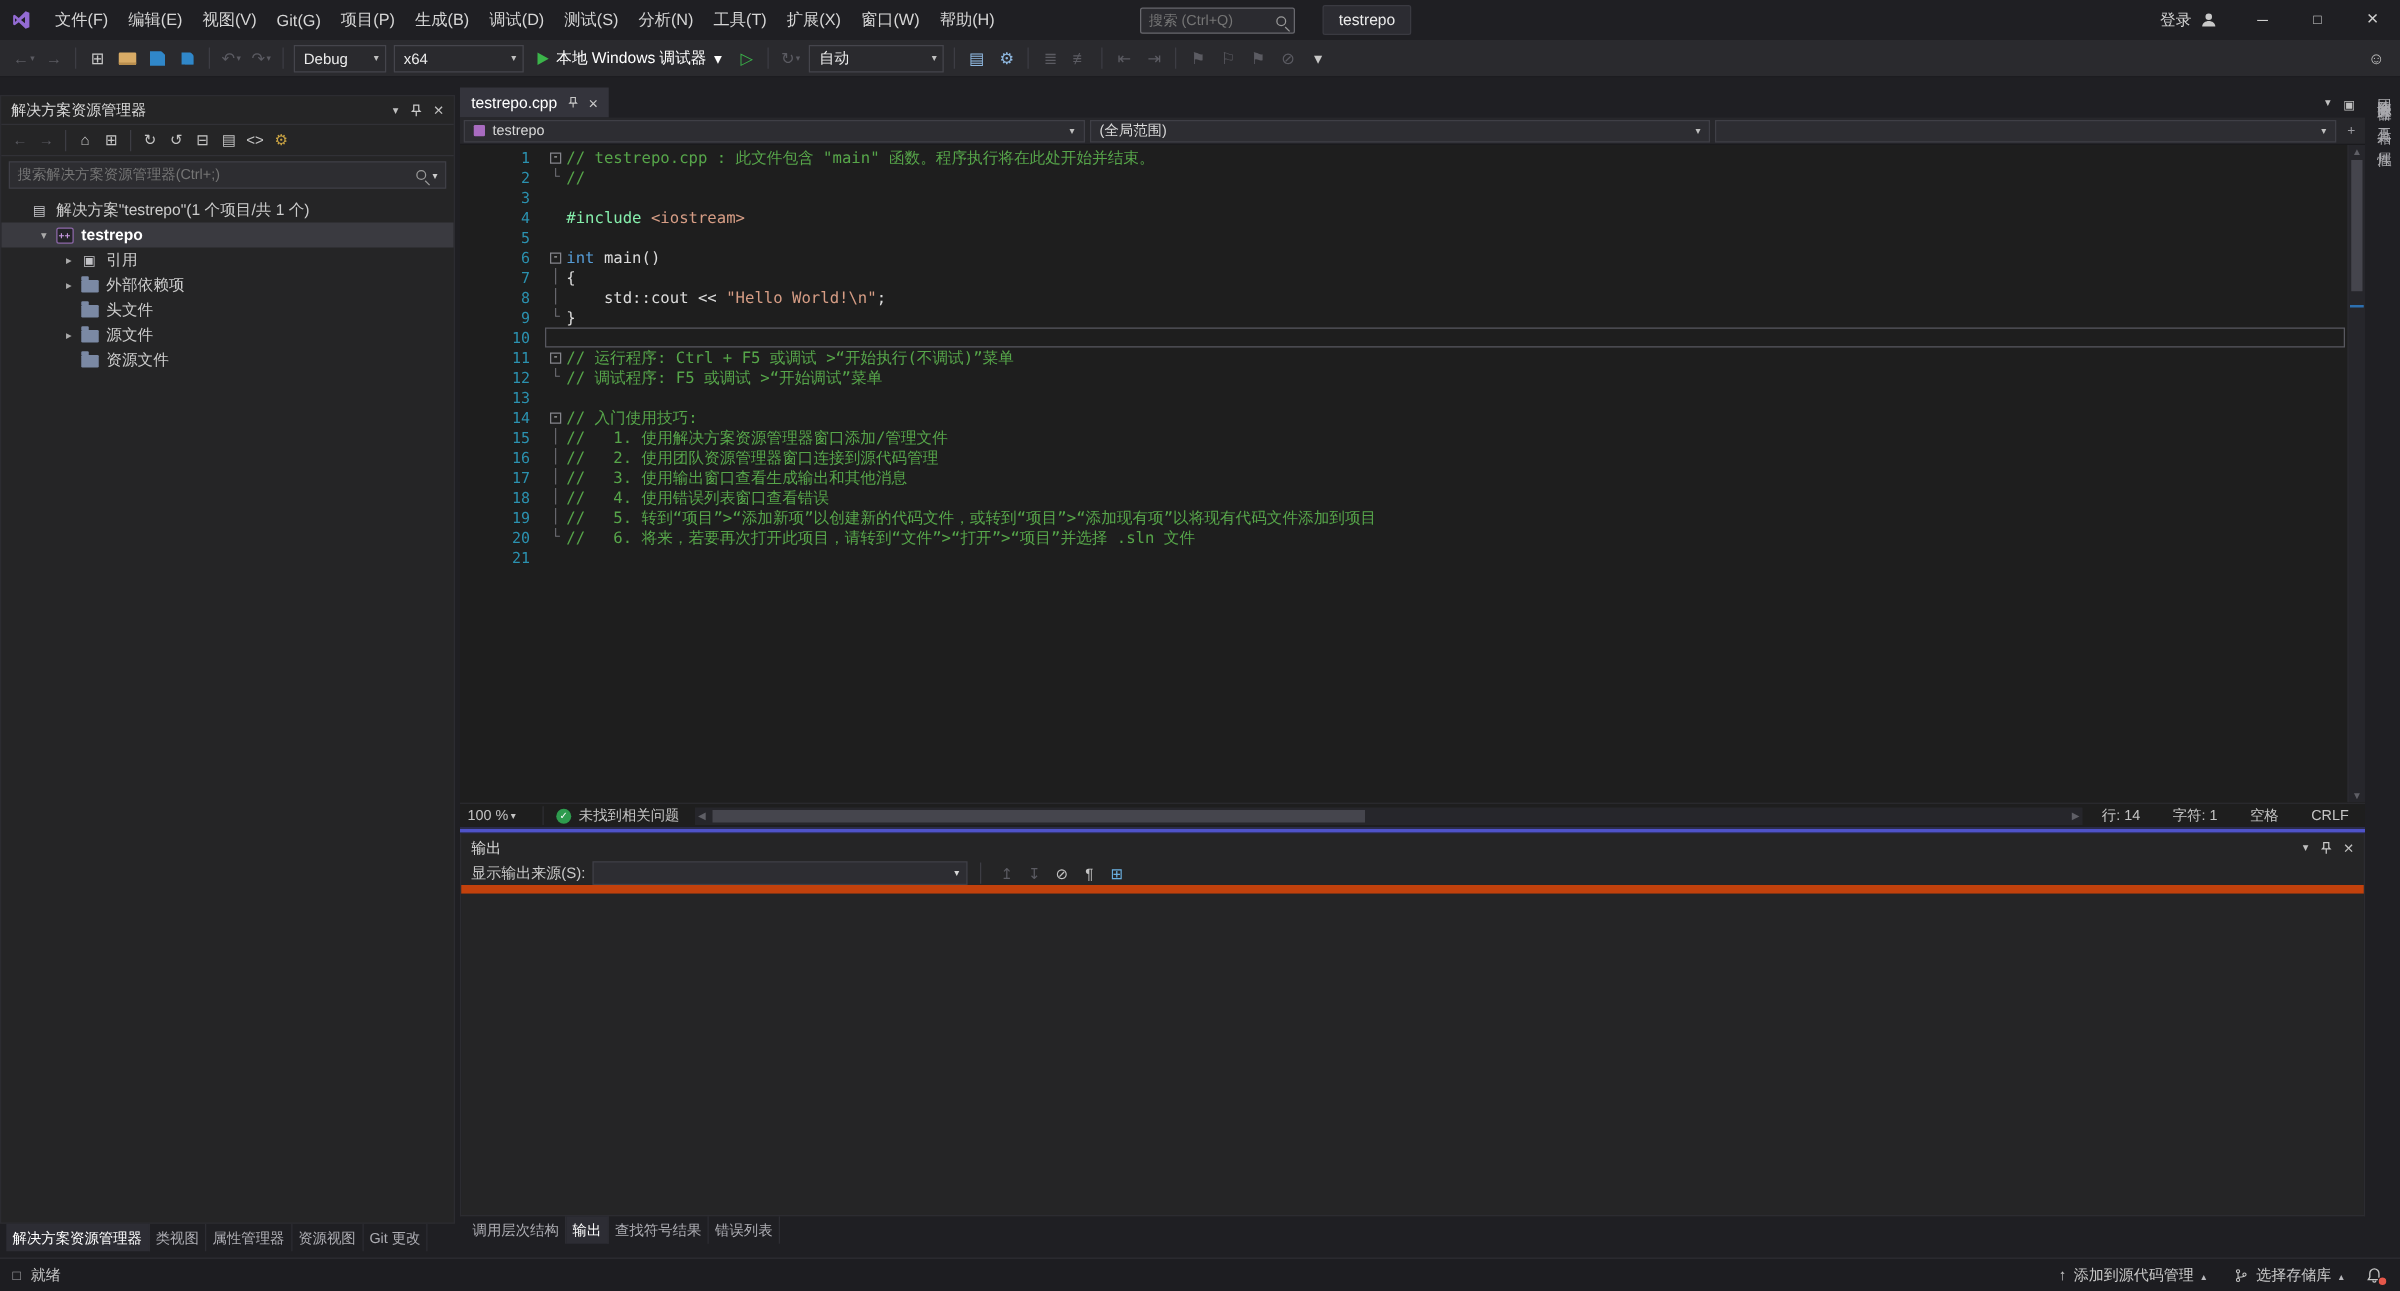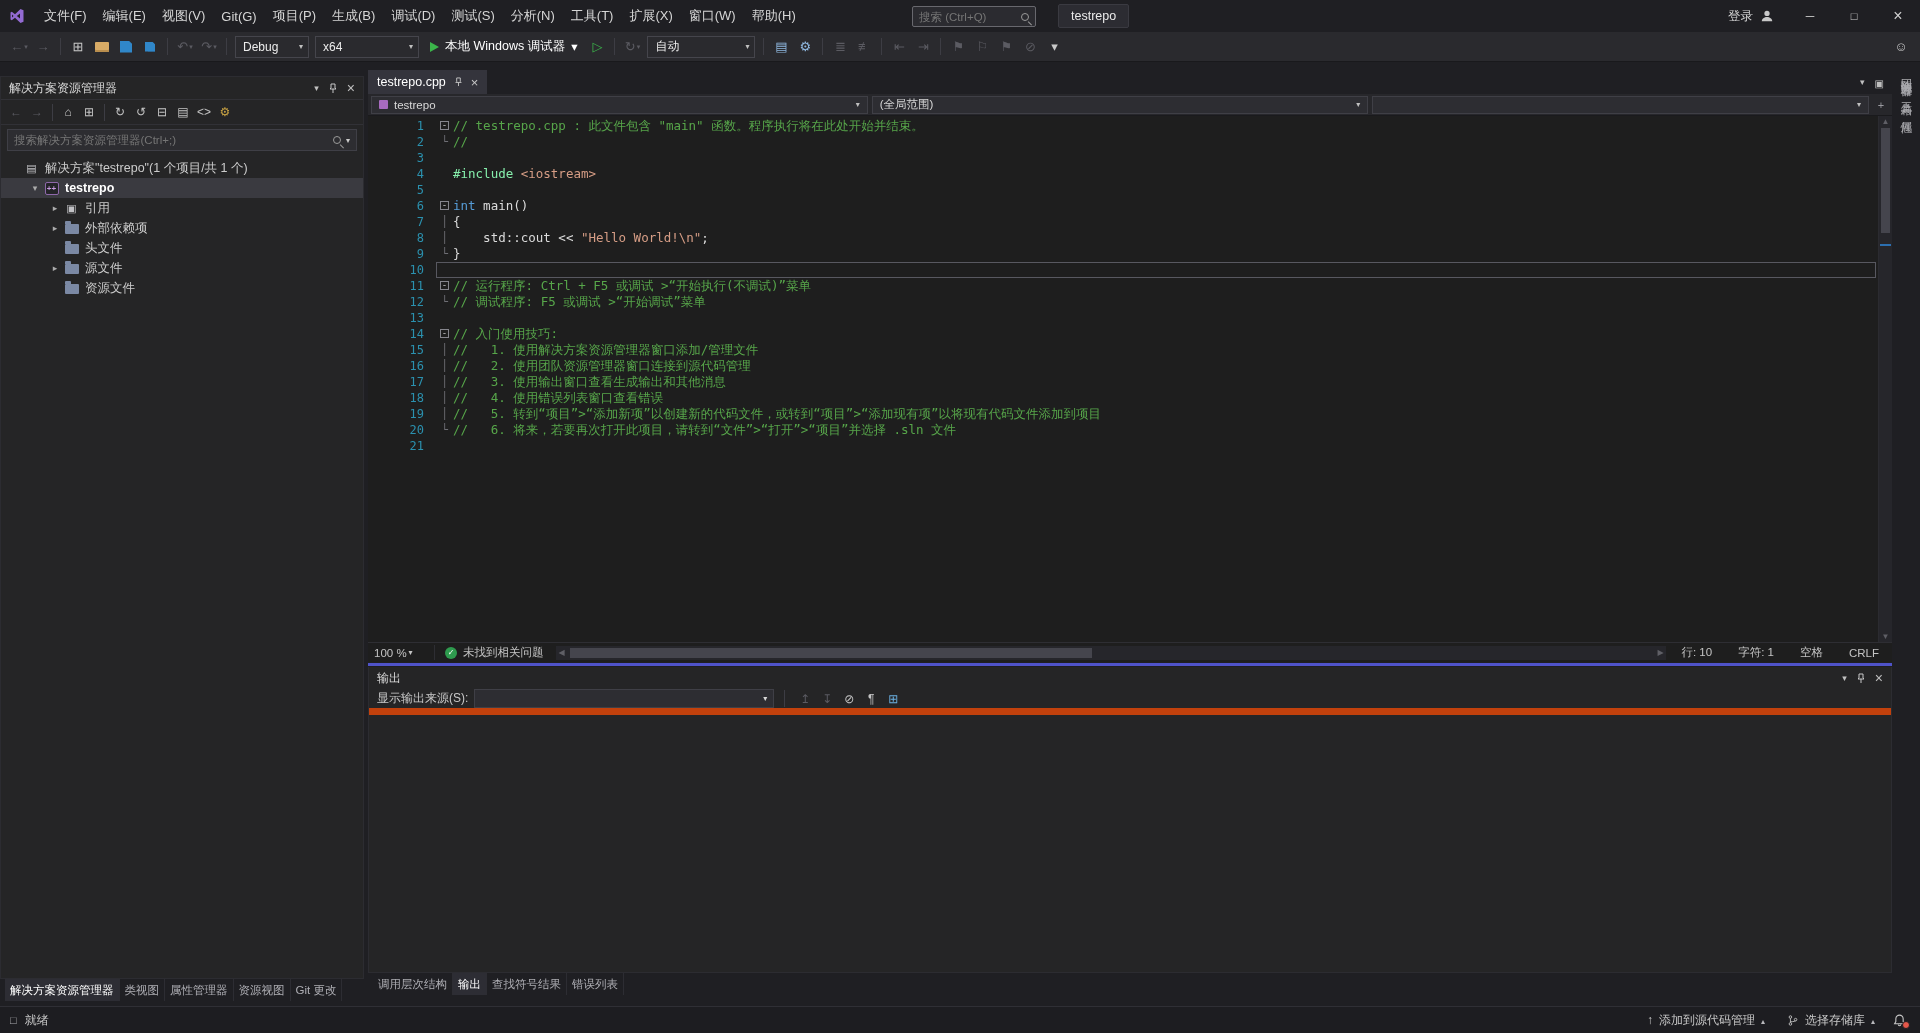--- a/index.html
+++ b/index.html
@@ -406,21 +406,21 @@
       </span>
       <span class="health">
         <span class="checkcircle"></span>
         <span>未找到相关问题</span>
       </span>
       <span class="hscroll">
         <span class="hs-arrow" style="left:0">◀</span>
         <span class="hthumb"></span>
         <span class="hs-arrow" style="right:0">▶</span>
       </span>
-      <span class="edstat">行: 10</span>
+      <span class="edstat">行: 14</span>
       <span class="edstat">字符: 1</span>
       <span class="edstat">空格</span>
       <span class="edstat">CRLF</span>
     </div>
 
     <div class="h-splitter"></div>
 
     <div class="output">
       <div class="out-header">
         <span>输出</span>

